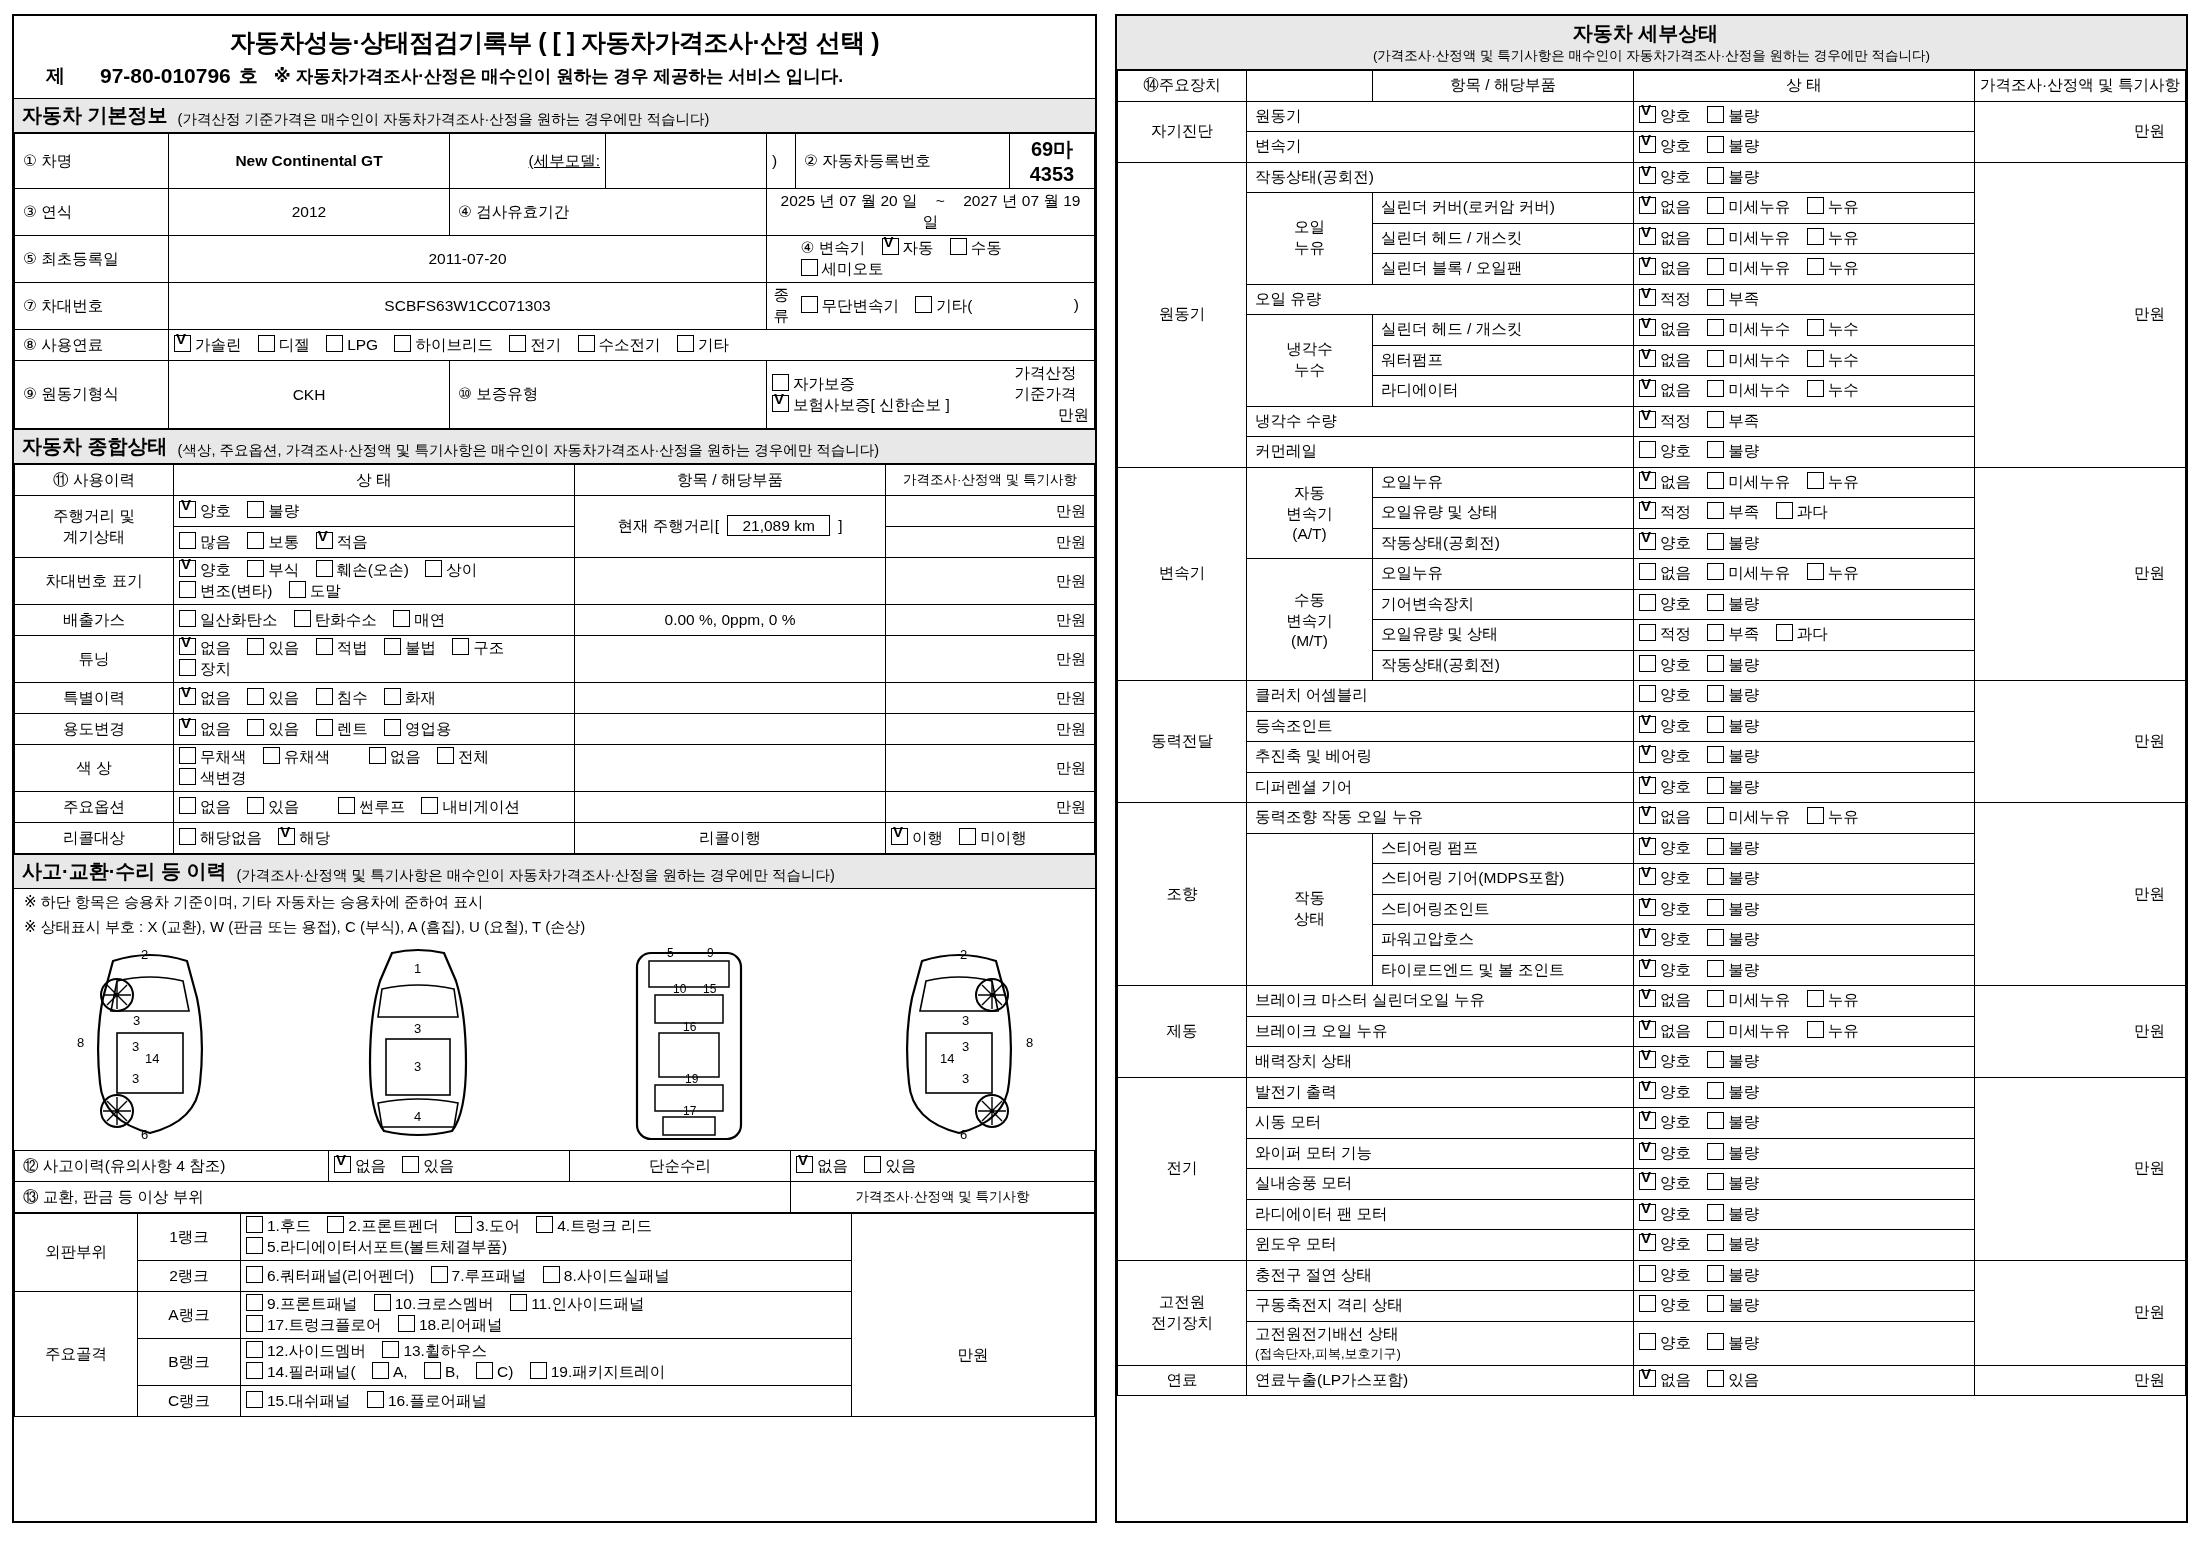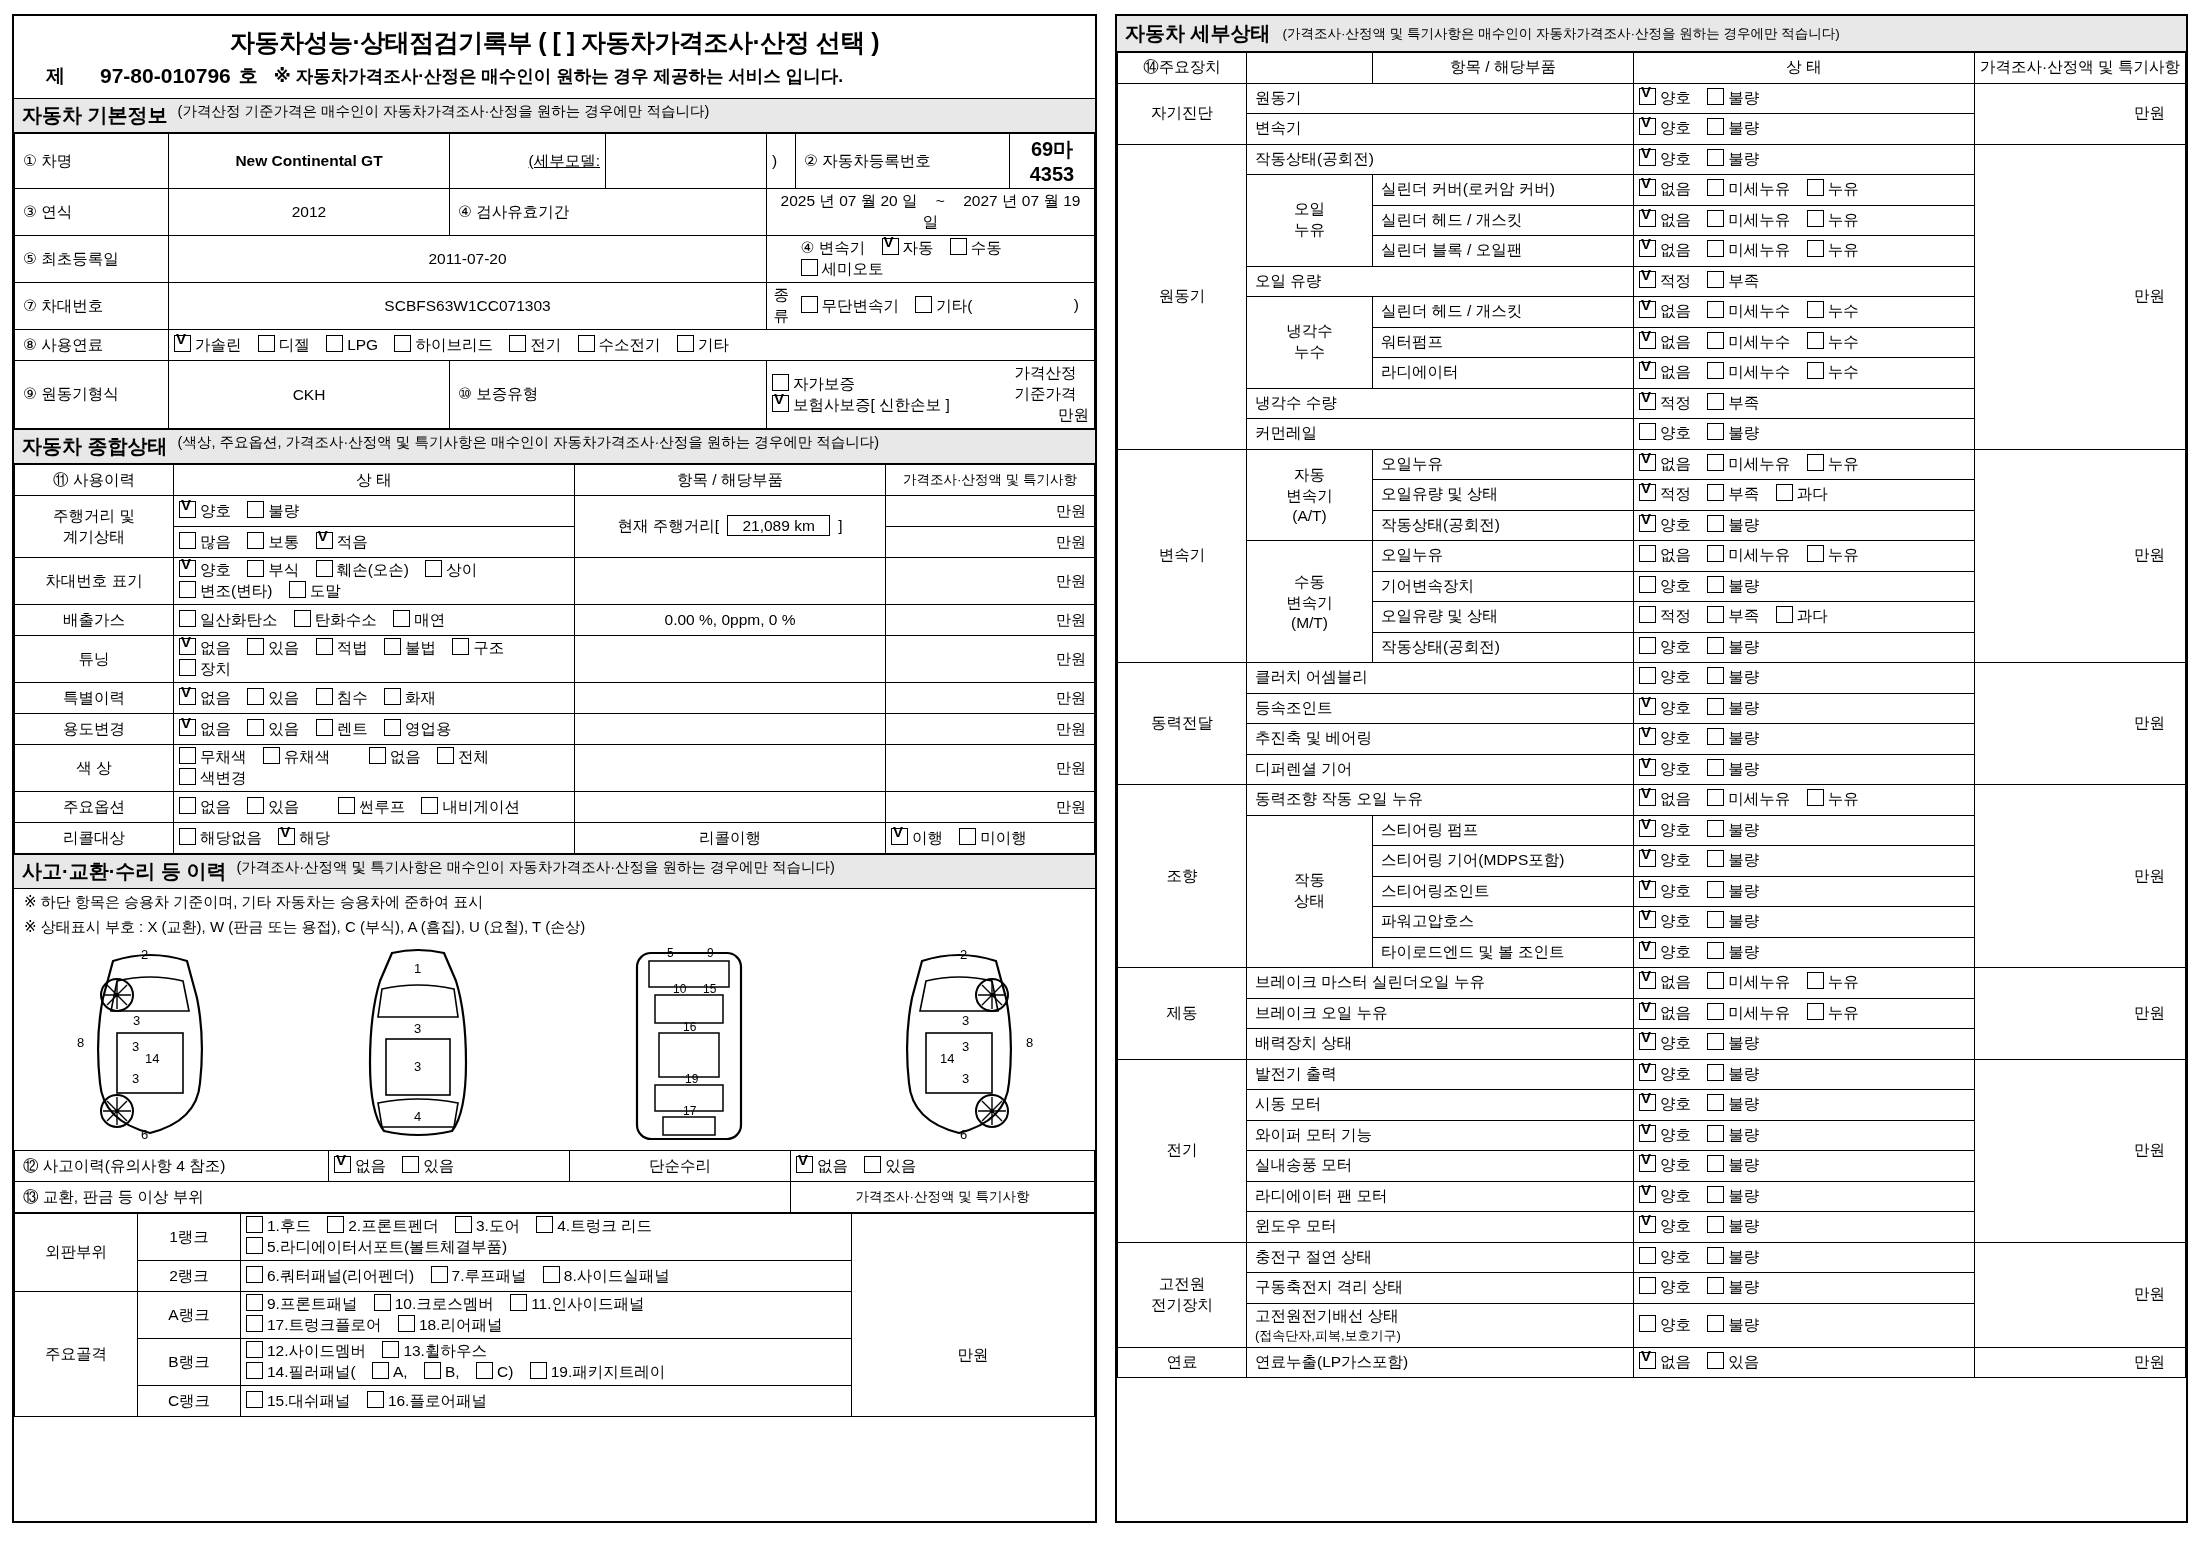--- a/index.html
+++ b/index.html
@@ -5,40 +5,40 @@
   html,body{margin:0;padding:0;background:#fff;}
   body{font-family:"Liberation Sans","DejaVu Sans",sans-serif;color:#000;}
   #page{width:2200px;height:1537px;position:relative;background:#fff;box-sizing:border-box;padding:14px 12px;}
   .sheet{display:flex;gap:18px;width:100%;height:100%;box-sizing:border-box;}
   .left{width:1085px;flex:0 0 1085px;border:2px solid #000;box-sizing:border-box;position:relative;}
   .right{flex:1;border:2px solid #000;box-sizing:border-box;position:relative;}
   .hdr-title{text-align:center;font-size:25px;font-weight:bold;padding:10px 0 4px 0;letter-spacing:-0.5px;}
   .hdr-sub{display:flex;align-items:center;font-size:19px;font-weight:bold;padding:0 0 9px 32px;gap:8px;}
   .hdr-sub .num{font-size:21px;margin-left:27px;}
   .hdr-sub .note{font-size:17.5px;margin-left:8px;}
-  .bandrow{display:flex;align-items:flex-start;border-top:1.5px solid #000;border-bottom:1.5px solid #000;background:#e8e8e8;padding:3px 8px;}
+  .bandrow{display:flex;align-items:flex-end;border-top:1.5px solid #000;border-bottom:1.5px solid #000;background:#e8e8e8;padding:3px 8px;}
   .bandrow .bt{font-size:20px;font-weight:bold;padding-right:10px;}
   .bandrow .bn{font-size:14.5px;}
   table{border-collapse:collapse;width:100%;}
   td,th{border:1px solid #000;font-size:15.5px;padding:2px 5px;vertical-align:middle;}
   .c{text-align:center;}
   .r{text-align:right;text-decoration:underline;}
   .b{font-weight:bold;}
   .sm{font-size:13.5px;}
   .lbl{padding-left:8px;}
   .cb{display:inline-block;width:15px;height:15px;border:1.6px solid #000;vertical-align:-2px;margin-right:4px;position:relative;background:#fff;}
   .cb.on:after{content:"V";position:absolute;left:1px;top:-5px;font-size:15px;font-weight:bold;line-height:16px;}
   .opt{display:inline-block;margin-right:12px;white-space:nowrap;font-size:15.5px;}
   .manwon{text-align:right;font-size:15px;padding-right:8px;}
   .left table td{height:26px;}
   .diagram-wrap{display:flex;justify-content:space-around;align-items:flex-start;padding:6px 4px 0 4px;}
   .carbox{position:relative;}
   .note-line{font-size:15px;padding:4px 10px 0 10px;}
   .right table td{height:25.5px;font-size:15.5px;}
-  .rtitle{display:flex;align-items:center;border-bottom:1.5px solid #000;background:#e8e8e8;padding:4px 8px;}
+  .rtitle{display:flex;align-items:center;border-bottom:1.5px solid #000;background:#e8e8e8;padding:4px 8px;flex-direction:column;}
   .rtitle .bt{font-size:20px;font-weight:bold;padding-right:12px;}
   .rtitle .bn{font-size:13.5px;}
   .tiny{font-size:13px;}
   svg{display:block;}
 </style>
 </head>
 <body>
 
 <div id="page">
 <div class="sheet">

